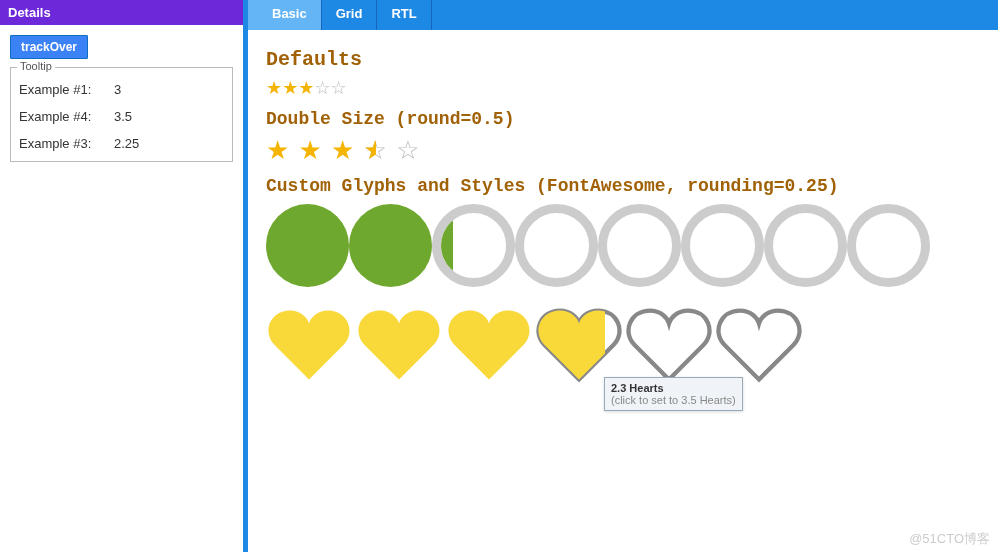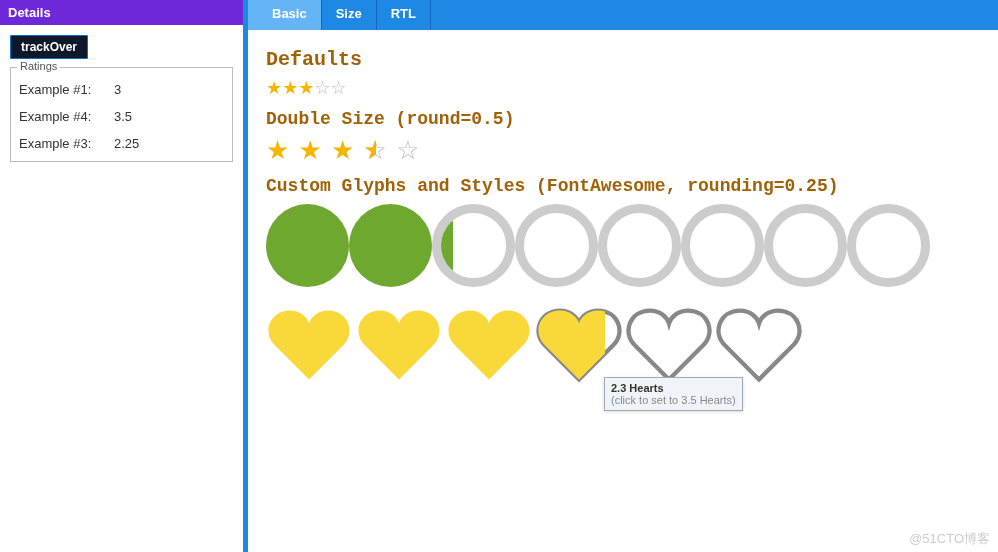--- a/index.html
+++ b/index.html
@@ -1,21 +1,21 @@
 <!DOCTYPE html>
 <html><head>
 <meta charset="utf-8">
 <style>
 * { box-sizing: border-box; margin: 0; padding: 0; }
 body { font-family: Arial, Helvetica, sans-serif; font-size: 13px; color: #333; background: #fff; width: 998px; height: 552px; position: relative; overflow: hidden; }
 .layout { display: flex; height: 100%; }
 .left-panel { width: 248px; border-right: 5px solid #1e88e5; display: flex; flex-direction: column; }
 .details-header { background: #6d28d9; color: #fff; font-weight: bold; padding: 5px 8px; font-size: 13px; }
 .left-body { padding: 10px; }
-.trackover-btn { background: #0f172a; color: #fff; border: 1px solid #0d6dbf; padding: 4px 10px; font-size: 12px; font-weight: bold; cursor: pointer; border-radius: 1px; }
+.trackover-btn { background: #3b82f6; color: #fff; border: 1px solid #0d6dbf; padding: 4px 10px; font-size: 12px; font-weight: bold; cursor: pointer; border-radius: 1px; }
 .fieldset { border: 1px solid #bbb; margin-top: 8px; padding: 8px 6px 4px 6px; position: relative; }
 .fieldset-legend { position: absolute; top: -8px; left: 6px; background: #fff; padding: 0 3px; font-size: 11px; color: #555; }
 .rating-row { display: flex; padding: 6px 2px; font-size: 13px; }
 .rating-label { width: 95px; }
 .rating-value { }
 .right-panel { flex: 1; display: flex; flex-direction: column; }
 .tabbar { background: #1e88e5; display: flex; height: 30px; }
 .tabbar-left-pad { width: 10px; background: #64b5f6; }
 .tab { padding: 6px 14px; color: #fff; font-size: 13px; font-weight: bold; cursor: pointer; border-right: 1px solid #1565c0; }
 .tab.active { background: #64b5f6; }
@@ -47,42 +47,42 @@
 </style>
 </head>
 <body>
 
 <div class="layout">
   <div class="left-panel">
     <div class="details-header">Details</div>
     <div class="left-body">
       <button class="trackover-btn">trackOver</button>
       <div class="fieldset">
-        <div class="fieldset-legend">Ratings</div>
+        <div class="fieldset-legend">Tooltip</div>
         <div class="rating-row">
           <div class="rating-label">Example #1:</div>
           <div class="rating-value">3</div>
         </div>
         <div class="rating-row">
           <div class="rating-label">Example #4:</div>
           <div class="rating-value">3.5</div>
         </div>
         <div class="rating-row">
           <div class="rating-label">Example #3:</div>
           <div class="rating-value">2.25</div>
         </div>
       </div>
     </div>
   </div>
 
   <div class="right-panel">
     <div class="tabbar">
       <div class="tabbar-left-pad"></div>
       <div class="tab active">Basic</div>
-      <div class="tab">Size</div>
+      <div class="tab">Grid</div>
       <div class="tab">RTL</div>
     </div>
 
     <div class="content">
 
       <div class="section-title big">Defaults</div>
       <div class="stars-small">
         <span class="star-gold">★★★</span><span class="star-grey">☆☆</span>
       </div>
 

